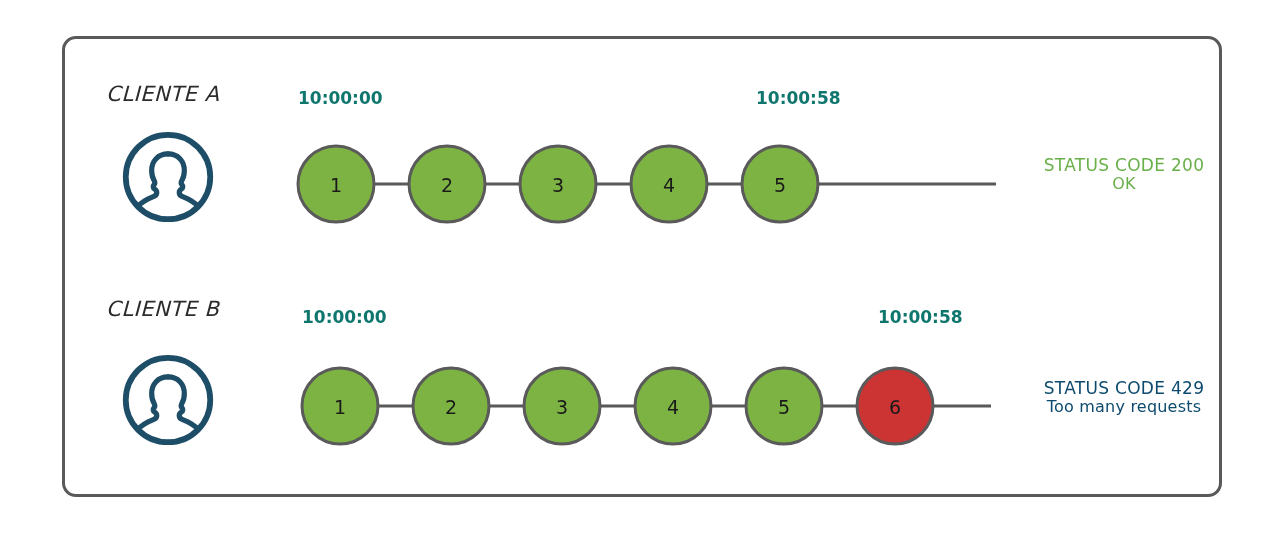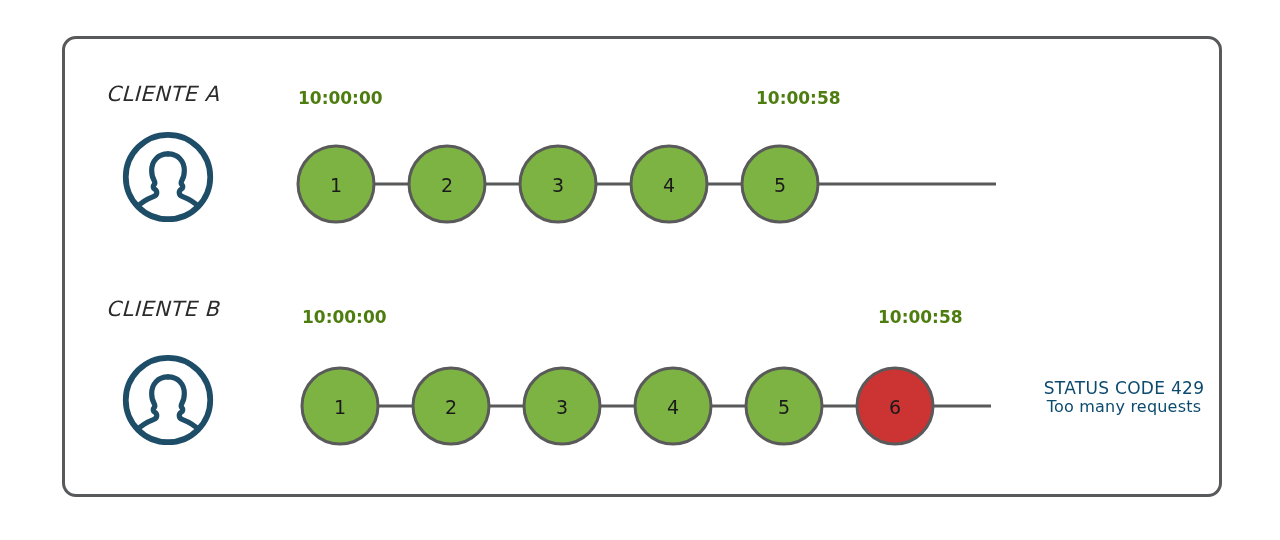--- a/index.html
+++ b/index.html
@@ -54,21 +54,21 @@
     height: 96px;
   }
   .avatar svg { display: block; width: 96px; height: 96px; }
 
   
   .timestamp {
     position: absolute;
     font-family: "DejaVu Sans", sans-serif;
     font-size: 17px;
     font-weight: bold;
-    color: #4d7c0f;
+    color: #0f766e;
     white-space: nowrap;
   }
 
   
   .chain {
     position: absolute;
   }
   .chain svg { display: block; }
 
   .node-num {
@@ -162,20 +162,24 @@
           <circle cx="373" cy="46" r="38" fill="#7cb342" stroke="#5a5a5a" stroke-width="3"></circle>
           <text x="373" y="47" class="node-num">4</text>
         </g>
         <g>
           <circle cx="484" cy="46" r="38" fill="#7cb342" stroke="#5a5a5a" stroke-width="3"></circle>
           <text x="484" y="47" class="node-num">5</text>
         </g>
       </svg>
   </div>
 
+  <div class="status status-ok" style="left:1026px; top:155px; width:196px;">
+    <span class="status-line1">STATUS CODE 200</span>
+    <span class="status-line2">OK</span>
+  </div>
 
   <div class="client-label" style="left:108px; top:297px;">CLIENTE B</div>
 
   <div class="avatar" style="left:120px; top:352px;">
     <svg viewBox="0 0 100 100" xmlns="http://www.w3.org/2000/svg">
       <circle cx="50" cy="50" r="44" fill="none" stroke="#1e4d68" stroke-width="6"></circle>
       <path d="M50 26
                c-10.5 0 -17 7.4 -17 17.2
                c0 5.0 1.3 8.4 2.6 10.6
                c1.1 1.9 1.0 3.1 -0.2 4.4

